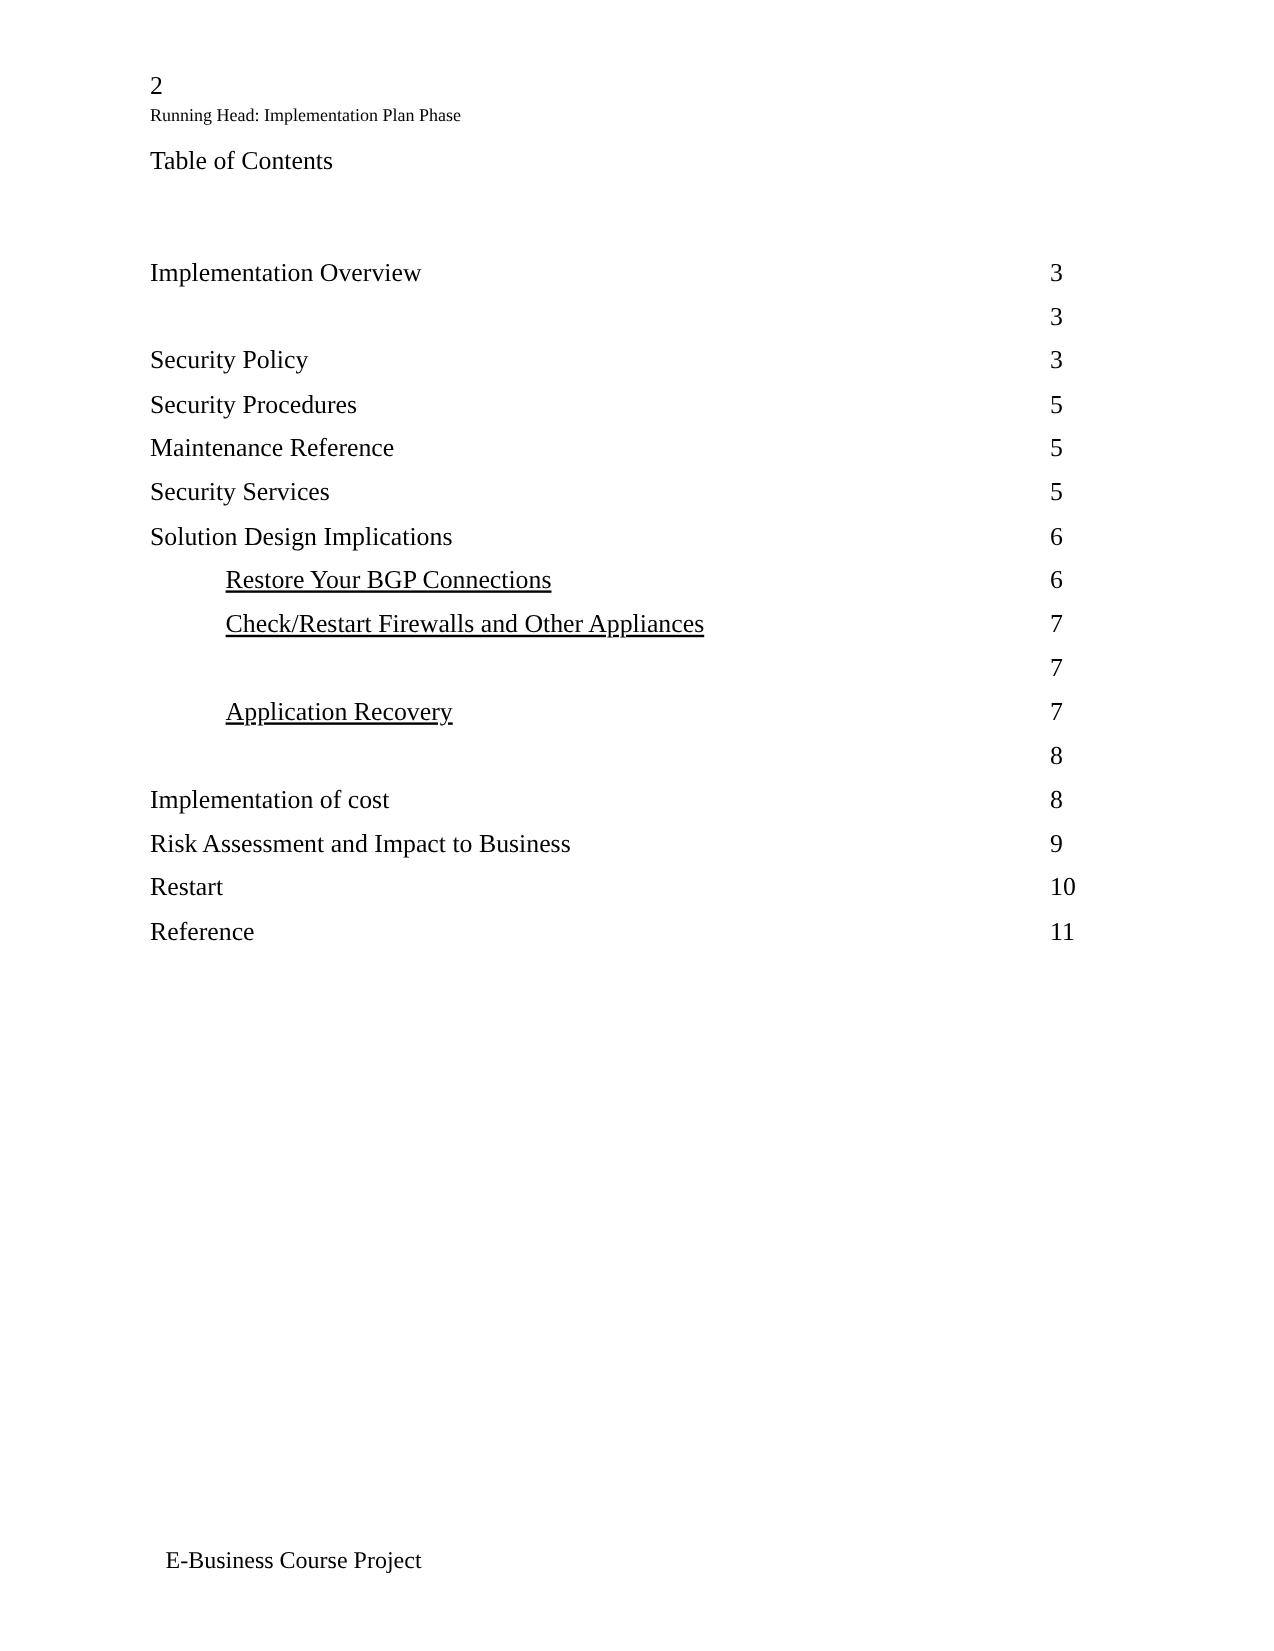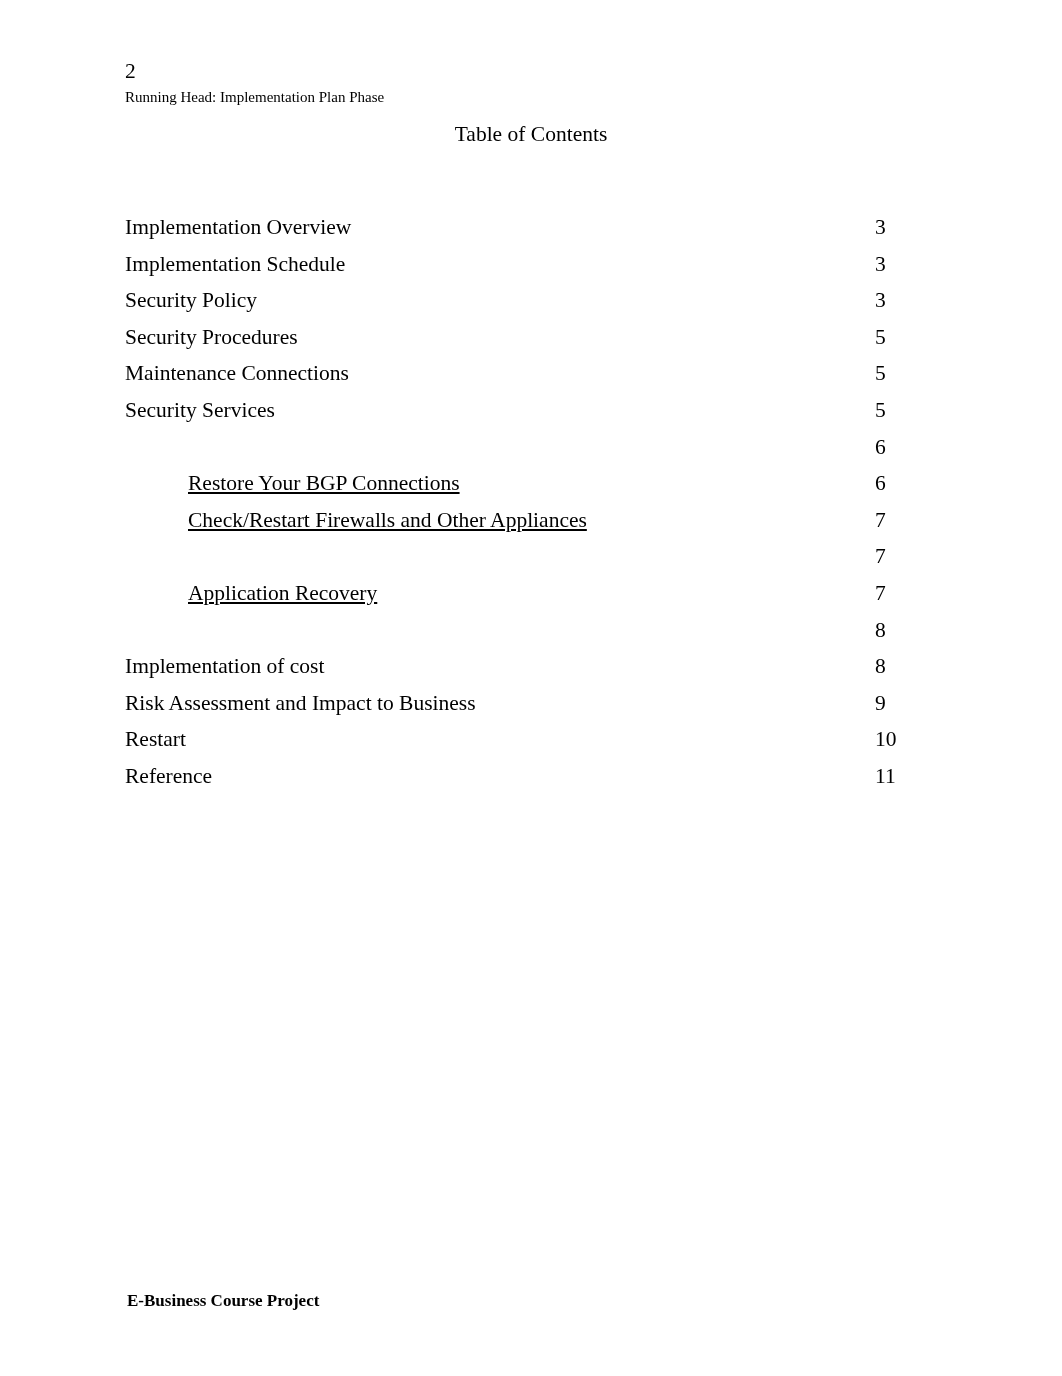--- a/index.html
+++ b/index.html
@@ -29,21 +29,21 @@
     font-size: 21.5px;
     line-height: 26px;
   }
   .running-head {
     font-size: 15px;
     line-height: 26px;
   }
   .toc-heading {
     font-size: 21.5px;
     line-height: 26px;
-    text-align: center;
+    text-align: left;
     margin-top: 11px;
   }
   .toc-list {
     margin-top: 62px;
   }
   .toc-row {
     display: flex;
     align-items: flex-end;
     height: 36.6px;
     font-size: 21.5px;
@@ -61,26 +61,25 @@
     width: 62px;
     text-align: left;
     white-space: pre;
   }
   .toc-row.level-2 .toc-title {
     padding-left: 63px;
     text-decoration: underline;
   }
   .footer {
     position: absolute;
-    left: 127px;
+    left: 138px;
     top: 1288px;
-    font-size: 17px;
+    font-size: 20px;
     line-height: 26px;
     white-space: pre;
-    font-weight: bold;
   }
 </style>
 </head>
 <body>
 
 <div class="page">
 
   <div class="content">
 
     <div class="page-number-line">2</div>
@@ -89,45 +88,45 @@
 
     <div class="toc-heading">Table of Contents</div>
 
     <div class="toc-list">
         <div class="toc-row level-1">
           <span class="toc-title">Implementation Overview</span>
           <span class="toc-filler"></span>
           <span class="toc-page">3</span>
         </div>
         <div class="toc-row level-1">
-          <span class="toc-title">Implementation Schedule</span>
           <span class="toc-filler"></span>
           <span class="toc-page">3</span>
         </div>
         <div class="toc-row level-1">
           <span class="toc-title">Security Policy</span>
           <span class="toc-filler"></span>
           <span class="toc-page">3</span>
         </div>
         <div class="toc-row level-1">
           <span class="toc-title">Security Procedures</span>
           <span class="toc-filler"></span>
           <span class="toc-page">5</span>
         </div>
         <div class="toc-row level-1">
-          <span class="toc-title">Maintenance Connections</span>
+          <span class="toc-title">Maintenance Reference</span>
           <span class="toc-filler"></span>
           <span class="toc-page">5</span>
         </div>
         <div class="toc-row level-1">
           <span class="toc-title">Security Services</span>
           <span class="toc-filler"></span>
           <span class="toc-page">5</span>
         </div>
         <div class="toc-row level-1">
+          <span class="toc-title">Solution Design Implications</span>
           <span class="toc-filler"></span>
           <span class="toc-page">6</span>
         </div>
         <div class="toc-row level-2">
           <span class="toc-title">Restore Your BGP Connections</span>
           <span class="toc-filler"></span>
           <span class="toc-page">6</span>
         </div>
         <div class="toc-row level-2">
           <span class="toc-title">Check/Restart Firewalls and Other Appliances</span>

